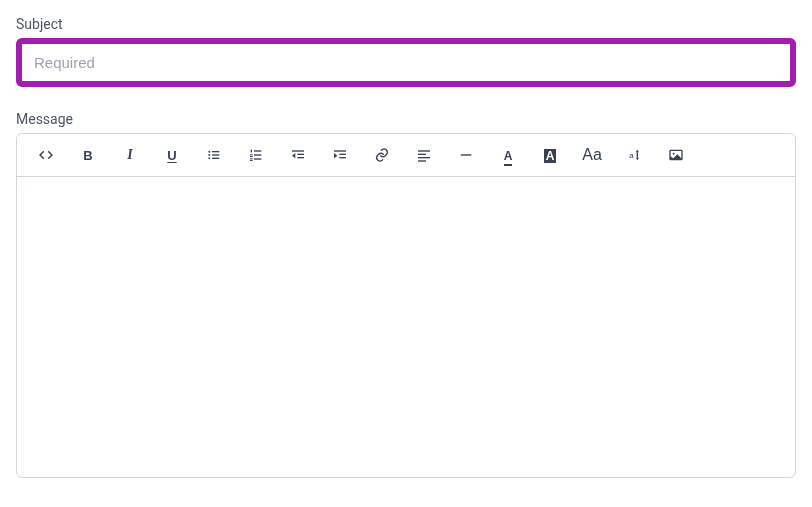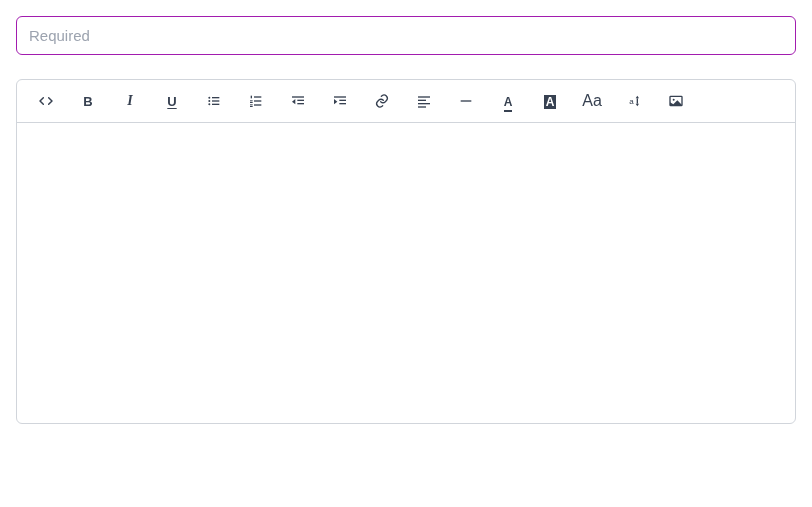--- a/index.html
+++ b/index.html
@@ -12,21 +12,21 @@
   }
   .field { margin-bottom: 24px; }
   .label {
     font-size: 14px;
     color: #4b5563;
     margin-bottom: 6px;
     display: block;
   }
   .text-input {
     width: 100%;
-    border: 1px solid #a21caf;
+    border: 6px solid #a21caf;
     border-radius: 6px;
     padding: 10px 12px;
     font-size: 15px;
     color: #374151;
     outline: none;
   }
   .text-input::placeholder { color: #9ca3af; }
   .editor-wrapper {
     border: 1px solid #d1d5db;
     border-radius: 6px;
@@ -63,24 +63,26 @@
   .font-color-underline { border-bottom: 2px solid #374151; padding-bottom: 1px; }
   .bg-color-box { background:#374151; color:#fff; padding:0 2px; font-weight:600; font-size:12px; display:inline-flex; align-items:center; height:14px; line-height:14px;}
   .txt-icon { font-weight:700; font-size:13px; line-height:1; }
   .txt-icon.italic { font-style: italic; font-family: Georgia, serif; font-size:14px; }
   .txt-icon.underline { text-decoration: underline; text-underline-offset: 2px; }
 </style>
 </head>
 <body>
 
 <div class="field">
+  <label class="label">Subject</label>
   <input class="text-input" type="text" placeholder="Required" style="">
 </div>
 
 <div class="field">
+  <label class="label">Message</label>
   <div class="editor-wrapper">
     <div class="toolbar">
 
       <button class="tbtn" title="Code view">
         <span>
           <svg viewBox="0 0 24 24" fill="none" stroke="currentColor" stroke-width="2.2" stroke-linecap="round" stroke-linejoin="round">
               <polyline points="8 7 3 12 8 17"></polyline>
               <polyline points="16 7 21 12 16 17"></polyline>
             </svg>
         </span>

